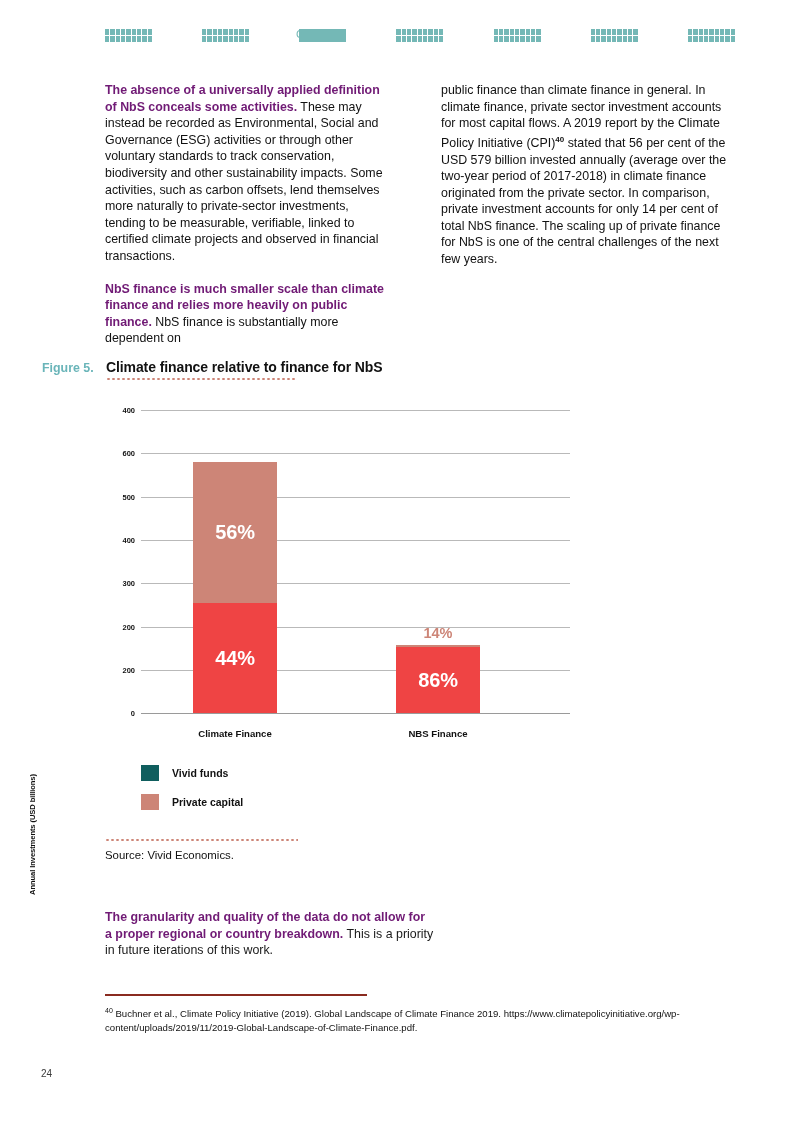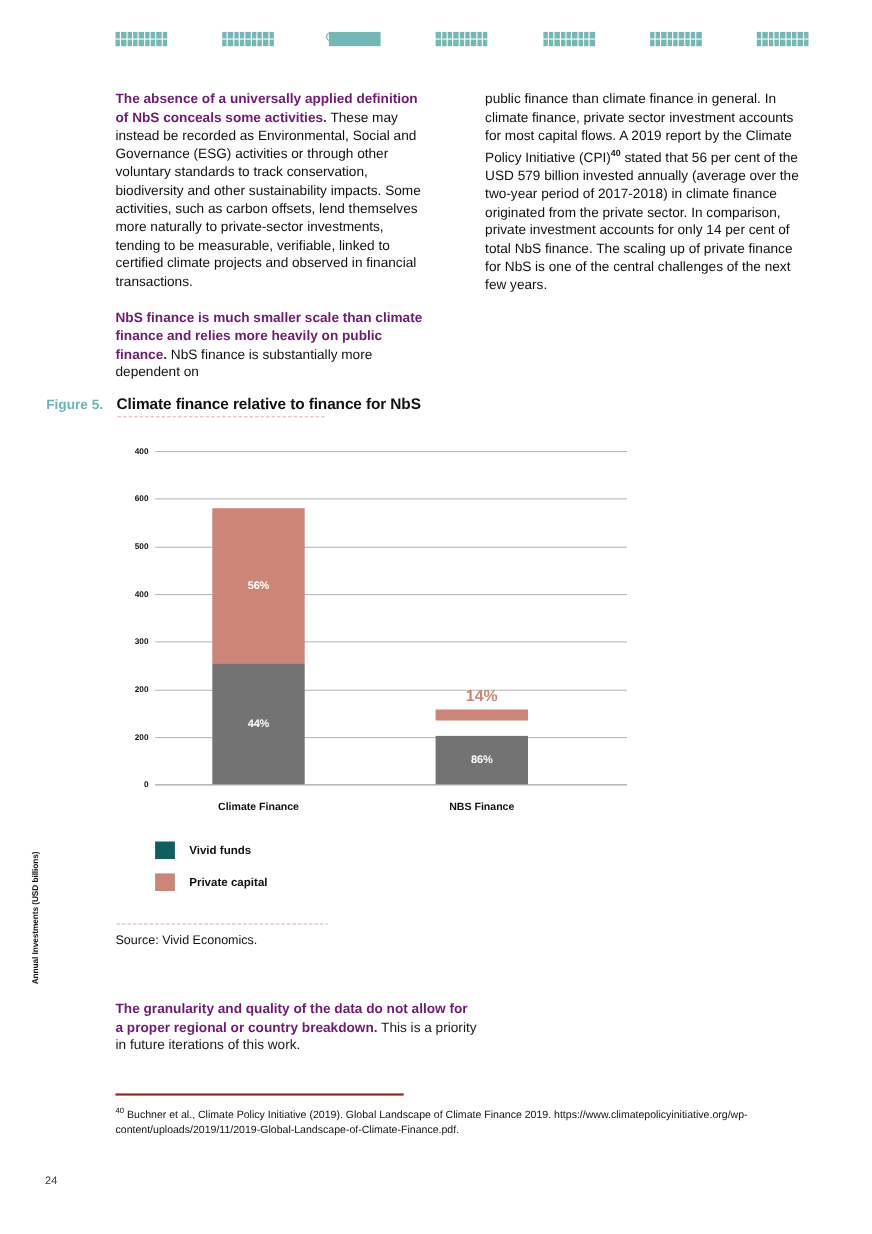--- a/index.html
+++ b/index.html
@@ -158,26 +158,26 @@
     width: 84px;
   }
   .seg {
     position: absolute;
     left: 0;
     width: 100%;
     display: flex;
     align-items: center;
     justify-content: center;
   }
-  .seg-public  { background: #737373; }
+  .seg-public  { background: #ef4444; }
   .seg-private { background: #cd8577; }
   .seg-label {
     color: #ffffff;
     font-weight: bold;
-    font-size: 10px;
+    font-size: 20px;
     letter-spacing: -0.2px;
   }
   .seg-label-out {
     position: absolute;
     left: 0;
     width: 100%;
     text-align: center;
     color: #cd8577;
     font-weight: bold;
     font-size: 14.5px;
@@ -454,21 +454,21 @@
         <span class="seg-label">56%</span>
       </div>
       <div class="seg seg-public" style="bottom:0px; height:110px">
         <span class="seg-label">44%</span>
       </div>
     </div>
 
     <div class="bar-group" style="left:255px">
       <div class="seg-label-out" style="bottom:72px">14%</div>
       <div class="seg seg-private" style="bottom:58px; height:10px"></div>
-      <div class="seg seg-public" style="bottom:0px; height:44px">
+      <div class="seg seg-public" style="bottom:0px; height:66px">
         <span class="seg-label">86%</span>
       </div>
     </div>
 
     <div class="cat-label" style="left:14px">Climate Finance</div>
     <div class="cat-label" style="left:217px">NBS Finance</div>
   </div>
 </div>
 
 <div class="legend">

